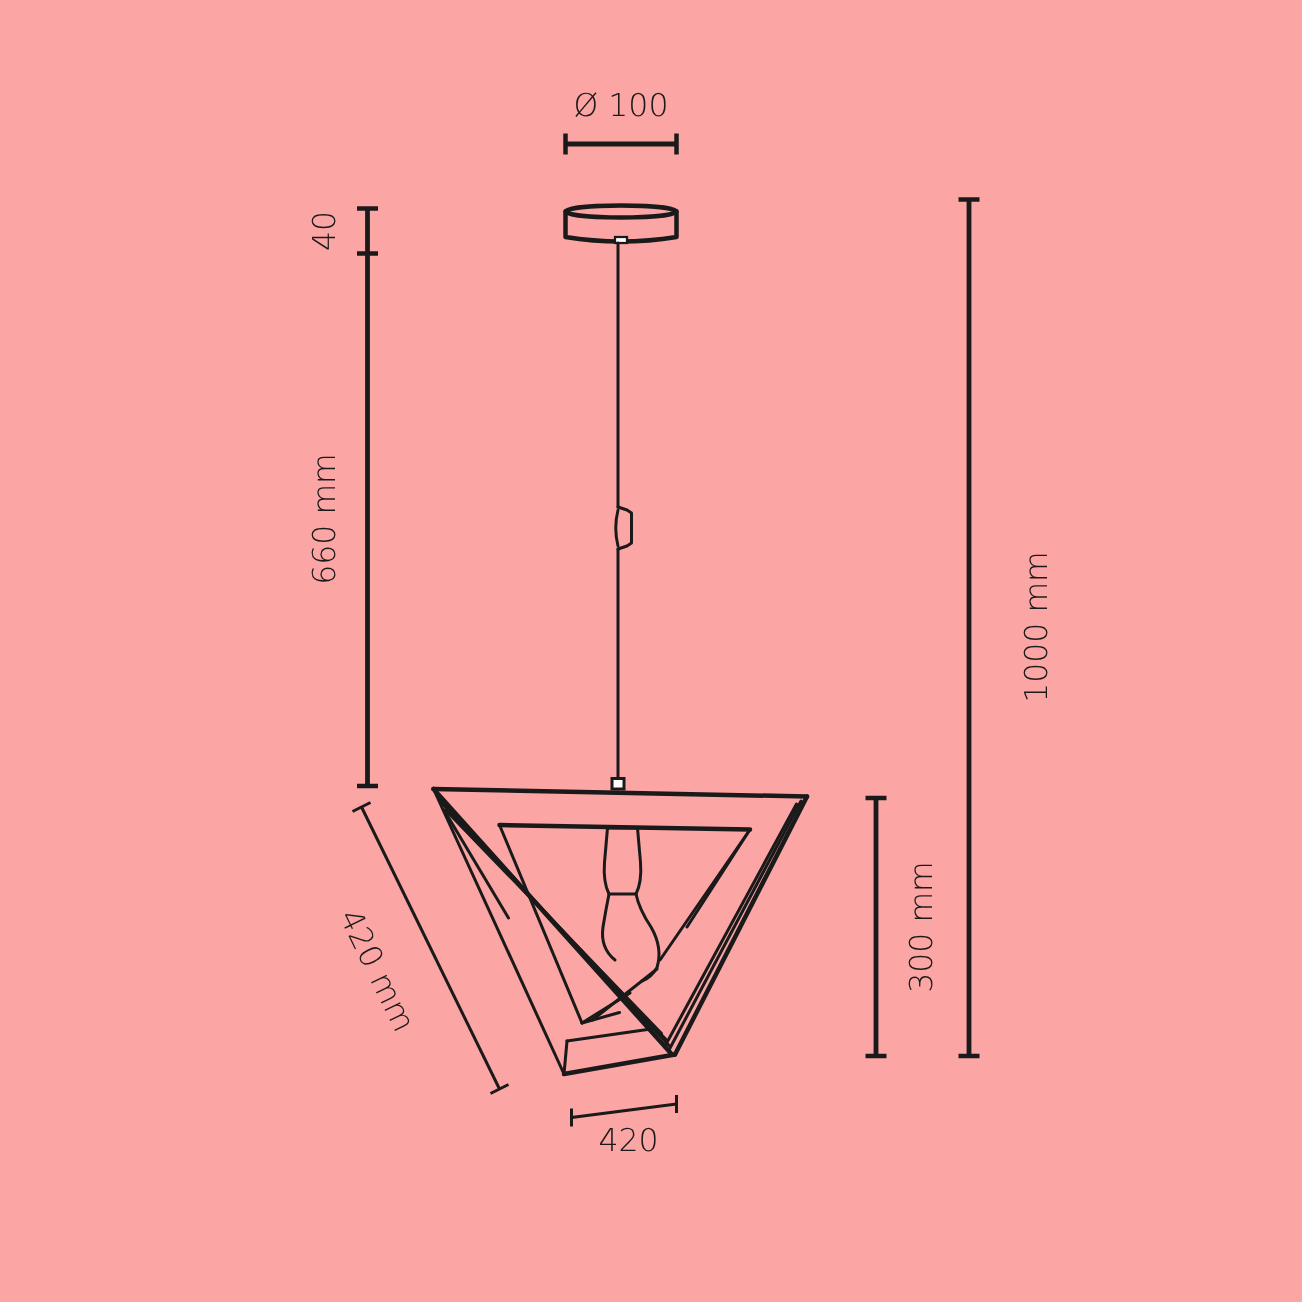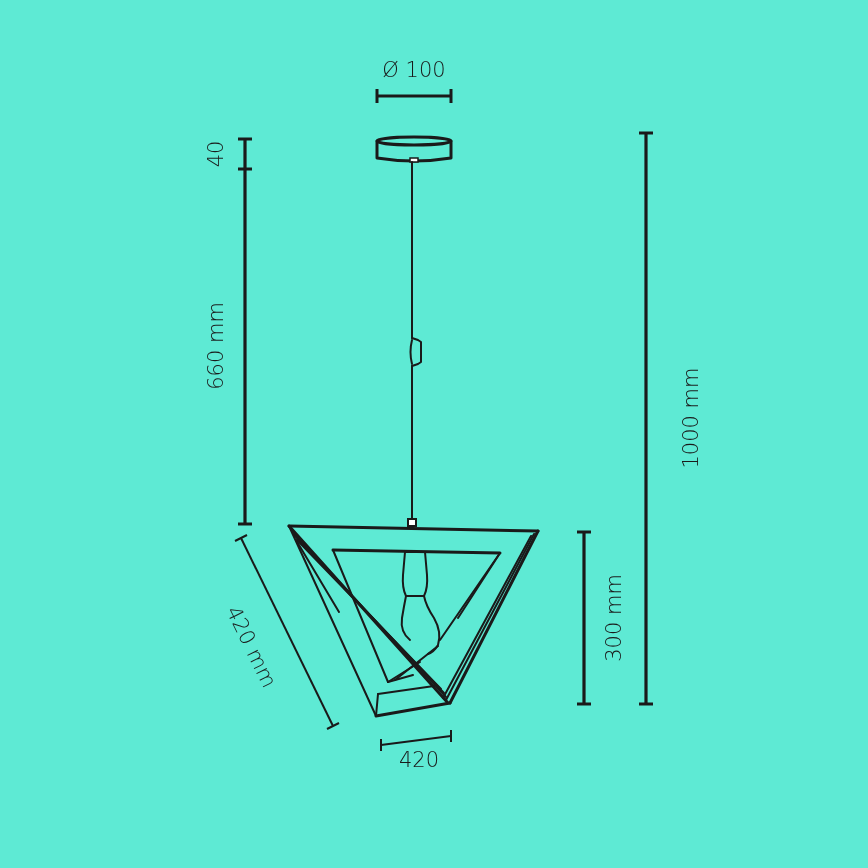--- a/index.html
+++ b/index.html
@@ -1,16 +1,16 @@
 <!DOCTYPE html>
 <html><head>
   <meta charset="utf-8">
   <style>
     html, body { margin: 0; padding: 0; background: #ffffff; }
-    .canvas { position: relative; width: 868px; height: 868px; background: #5eead4; overflow: hidden; }
+    .canvas { position: relative; width: 868px; height: 868px; background: #fca5a5; overflow: hidden; }
     svg { position: absolute; left: 0; top: 0; }
     .lbl { font-family: "DejaVu Sans", sans-serif; font-size: 21px; fill: #1a1a1a; font-weight: 300; }
     .dim { stroke: #1a1a1a; stroke-width: 3.2; fill: none; stroke-linecap: butt; }
     .dim-thin { stroke: #1a1a1a; stroke-width: 2; fill: none; }
     .cap { stroke: #1a1a1a; stroke-width: 3; }
     .ln { stroke: #1a1a1a; stroke-width: 2; fill: none; stroke-linejoin: round; stroke-linecap: round; }
     .ln-thick { stroke: #1a1a1a; stroke-width: 3; fill: none; stroke-linejoin: round; stroke-linecap: round; }
   </style>
 </head>
 <body>

